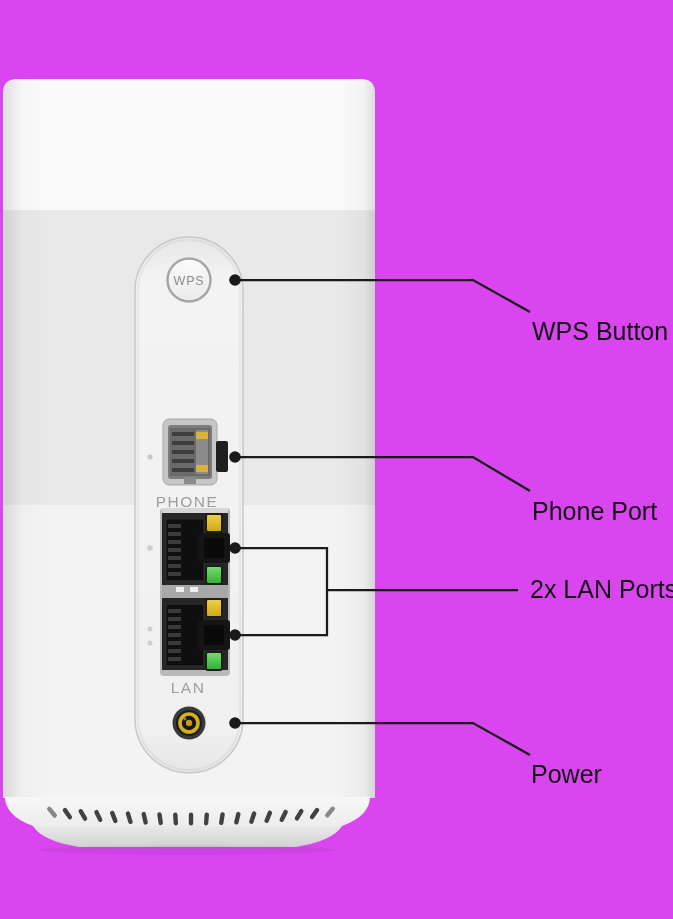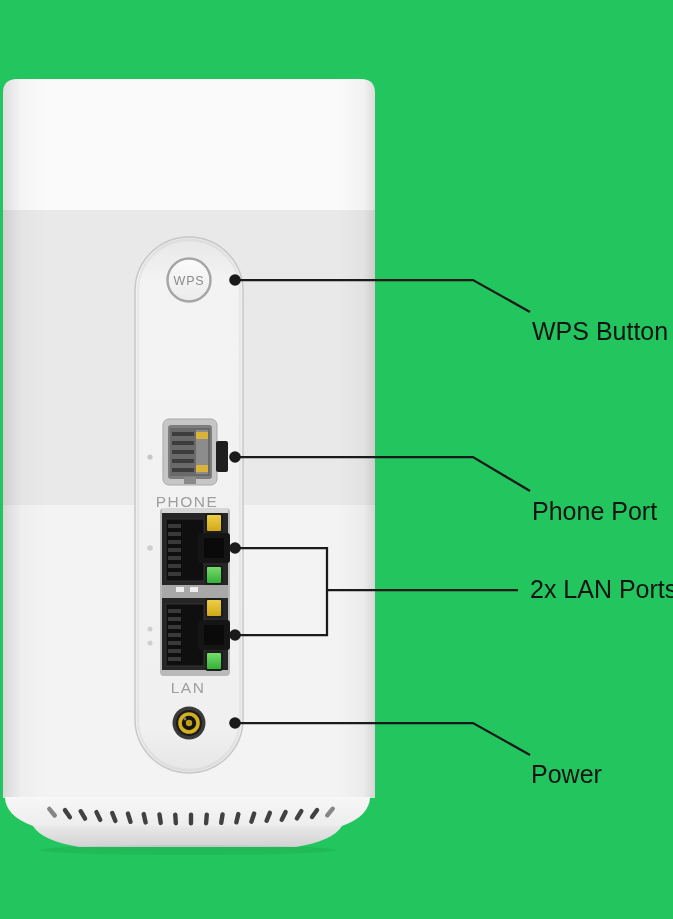--- a/index.html
+++ b/index.html
@@ -1,20 +1,20 @@
 <!DOCTYPE html>
 <html><head>
 <meta charset="utf-8">
 <style>
   html, body { margin: 0; padding: 0; background: #ffffff; }
   .stage {
     position: relative;
     width: 673px;
     height: 919px;
-    background: #22c55e;
+    background: #d946ef;
     font-family: "Liberation Sans", sans-serif;
     overflow: hidden;
   }
   svg text { user-select: none; }
   .callout-label {
     font-family: "Liberation Sans", sans-serif;
     font-size: 25px;
     fill: #141414;
   }
   .panel-label {

